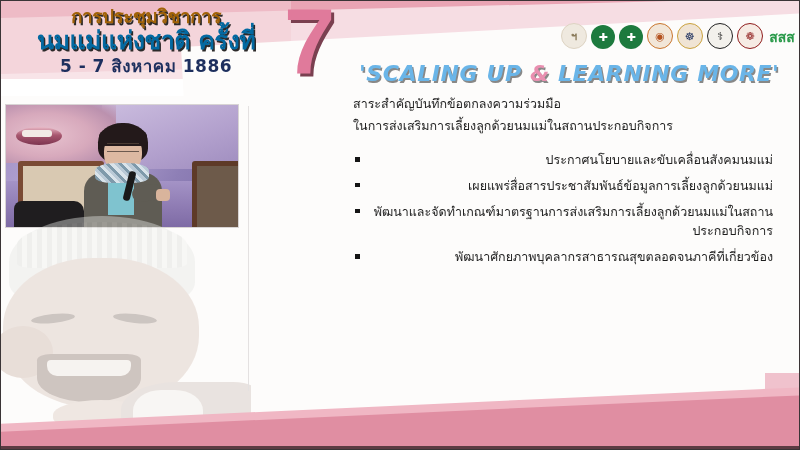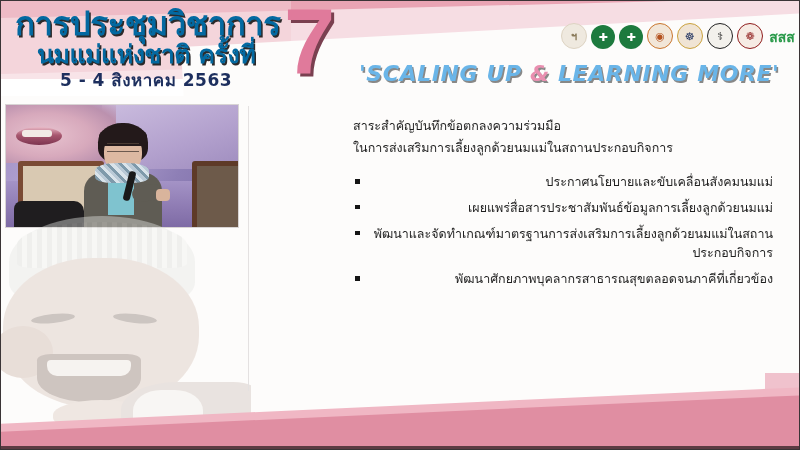--- a/index.html
+++ b/index.html
@@ -43,21 +43,21 @@
     background:#f3cdd6;opacity:.55;
   }
 
   .logo-th{
     position:absolute;left:14px;top:6px;width:262px;
     text-align:center;line-height:1;
     z-index:6;
   }
   .logo-th .l1{
     font-family:"DejaVu Sans","Liberation Sans",sans-serif;
-    font-size:33px;font-weight:bold;color:#0369a1;
+    font-size:19px;font-weight:bold;color:#a16207;
     letter-spacing:-.5px;
     text-shadow:1.5px 1.5px 0 #2c2a2a;
     white-space:nowrap;
   }
   .logo-th .l2{
     font-size:25px;font-weight:bold;color:#0369a1;
     letter-spacing:-.5px;margin-top:2px;
     text-shadow:1.5px 1.5px 0 #2c2a2a;
     white-space:nowrap;
   }
@@ -240,21 +240,21 @@
     background:#f2efeb;border-radius:40% 40% 20% 20%;
   }
 
   .divider{
     position:absolute;left:247px;top:105px;width:1px;height:285px;
     background:#e4e1e1;
   }
 
   
   .content{
-    position:absolute;left:352px;top:114px;width:420px;
+    position:absolute;left:352px;top:92px;width:420px;
     color:#1f1f1f;
   }
   .intro{
     font-size:12.5px;line-height:1.72;color:#1f1f1f;
     font-family:"DejaVu Sans","Liberation Sans",sans-serif;
   }
   .bullets{
     list-style:none;margin:14px 0 4px 0;padding:0;text-align:right;
   }
   .bullets li{
@@ -298,21 +298,21 @@
 
   <div class="header">
     <div class="hdr-band-dark"></div>
     <div class="hdr-band-light"></div>
     <div class="hdr-left-pink"></div>
     <div class="hdr-wedge"></div>
 
     <div class="logo-th">
       <div class="l1">การประชุมวิชาการ</div>
       <div class="l2">นมแม่แห่งชาติ ครั้งที่</div>
-      <div class="l3">5 - 4 สิงหาคม 2563</div>
+      <div class="l3">5 - 7 สิงหาคม 1886</div>
     </div>
 
     <div class="big-seven">7</div>
 
     <div class="logos">
       <div class="logo-chip lg0">ฯ</div>
       <div class="logo-chip lg1">✚</div>
       <div class="logo-chip lg2">✚</div>
       <div class="logo-chip lg3">◉</div>
       <div class="logo-chip lg4">☸</div>

